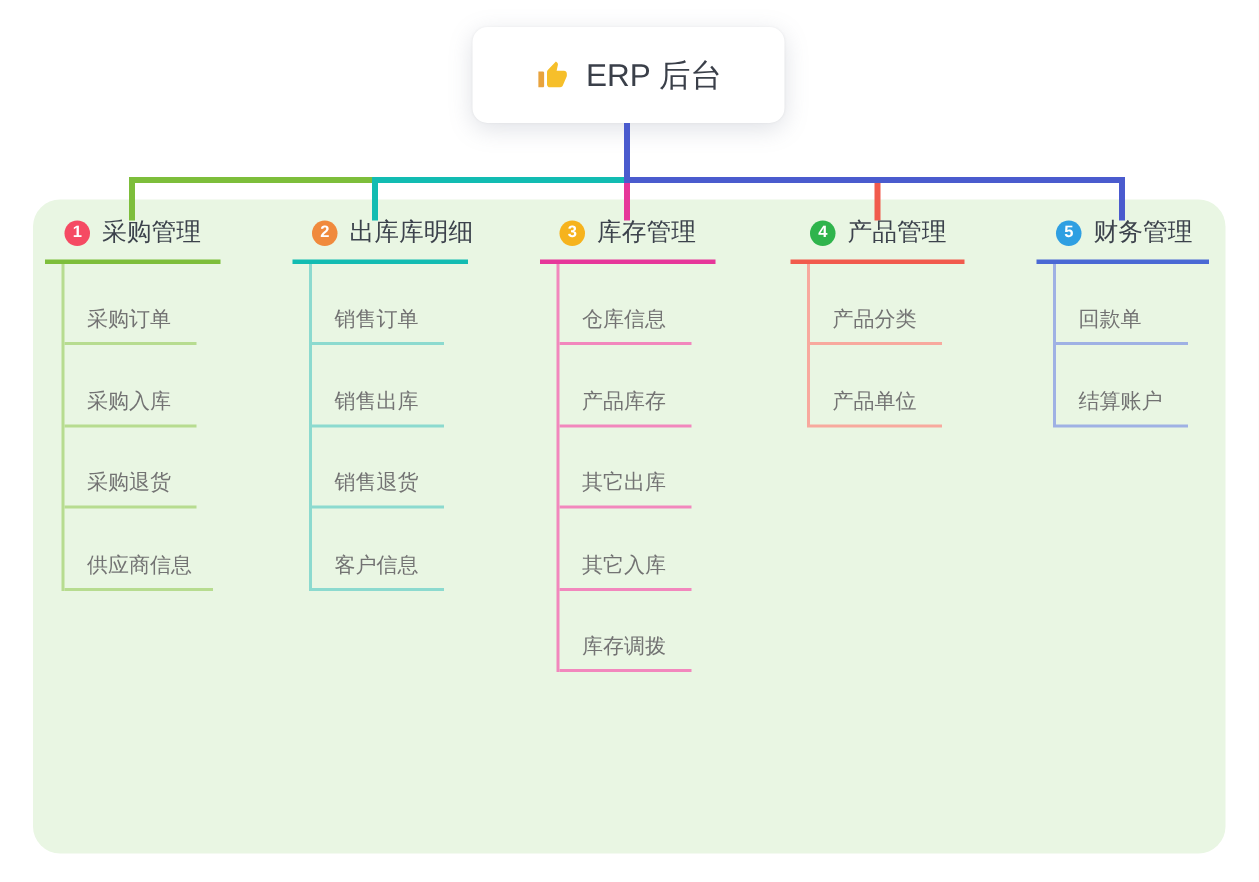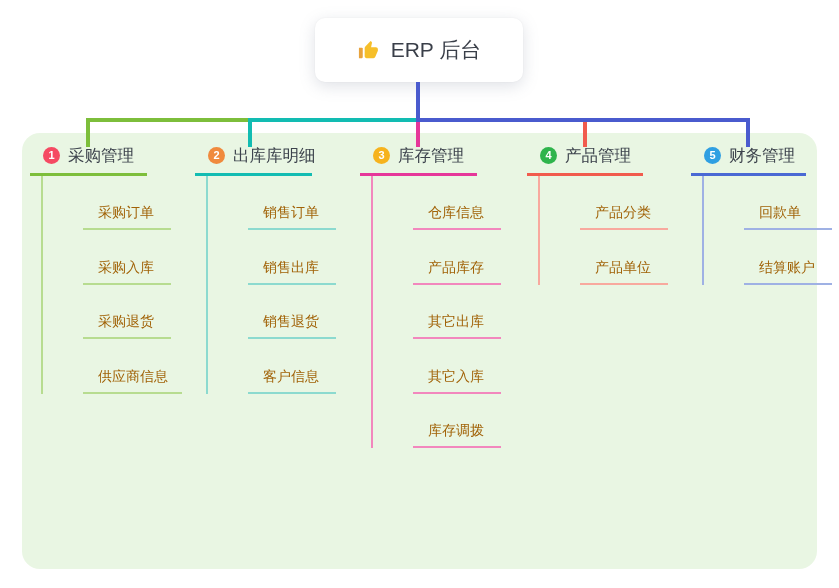--- a/index.html
+++ b/index.html
@@ -18,21 +18,21 @@
   .branch { position:absolute; top:144px; }
   .branch-title { display:flex; align-items:center; gap:8px;
                   padding:0 0 7px 13px; border-bottom:3px solid;
                   font-size:16.5px; color:#3c424c; line-height:22px; white-space:nowrap; }
   .badge { width:17px; height:17px; border-radius:50%; color:#ffffff;
            font-size:11px; font-weight:700; display:flex; align-items:center;
            justify-content:center; flex:none; line-height:17px; }
   .branch-items { list-style:none; margin:0 0 0 11px; padding:0; border-left:2px solid; }
   .leaf { height:54.4px; box-sizing:border-box; display:flex; align-items:flex-end;
           padding:0 14px 6px 15px; border-bottom:2px solid; width:fit-content;
-          min-width:88px; font-size:14px; color:#a16207; white-space:nowrap;margin-left:40px; }
+          min-width:88px; font-size:14px; color:#737373; white-space:nowrap; }
 </style>
 </head>
 <body>
 
 <div class="canvas" id="canvas">
 
   <div class="panel" id="panel" style="background: rgb(233, 246, 227);"></div>
 
   <div class="root-node">
     <span class="icon">

